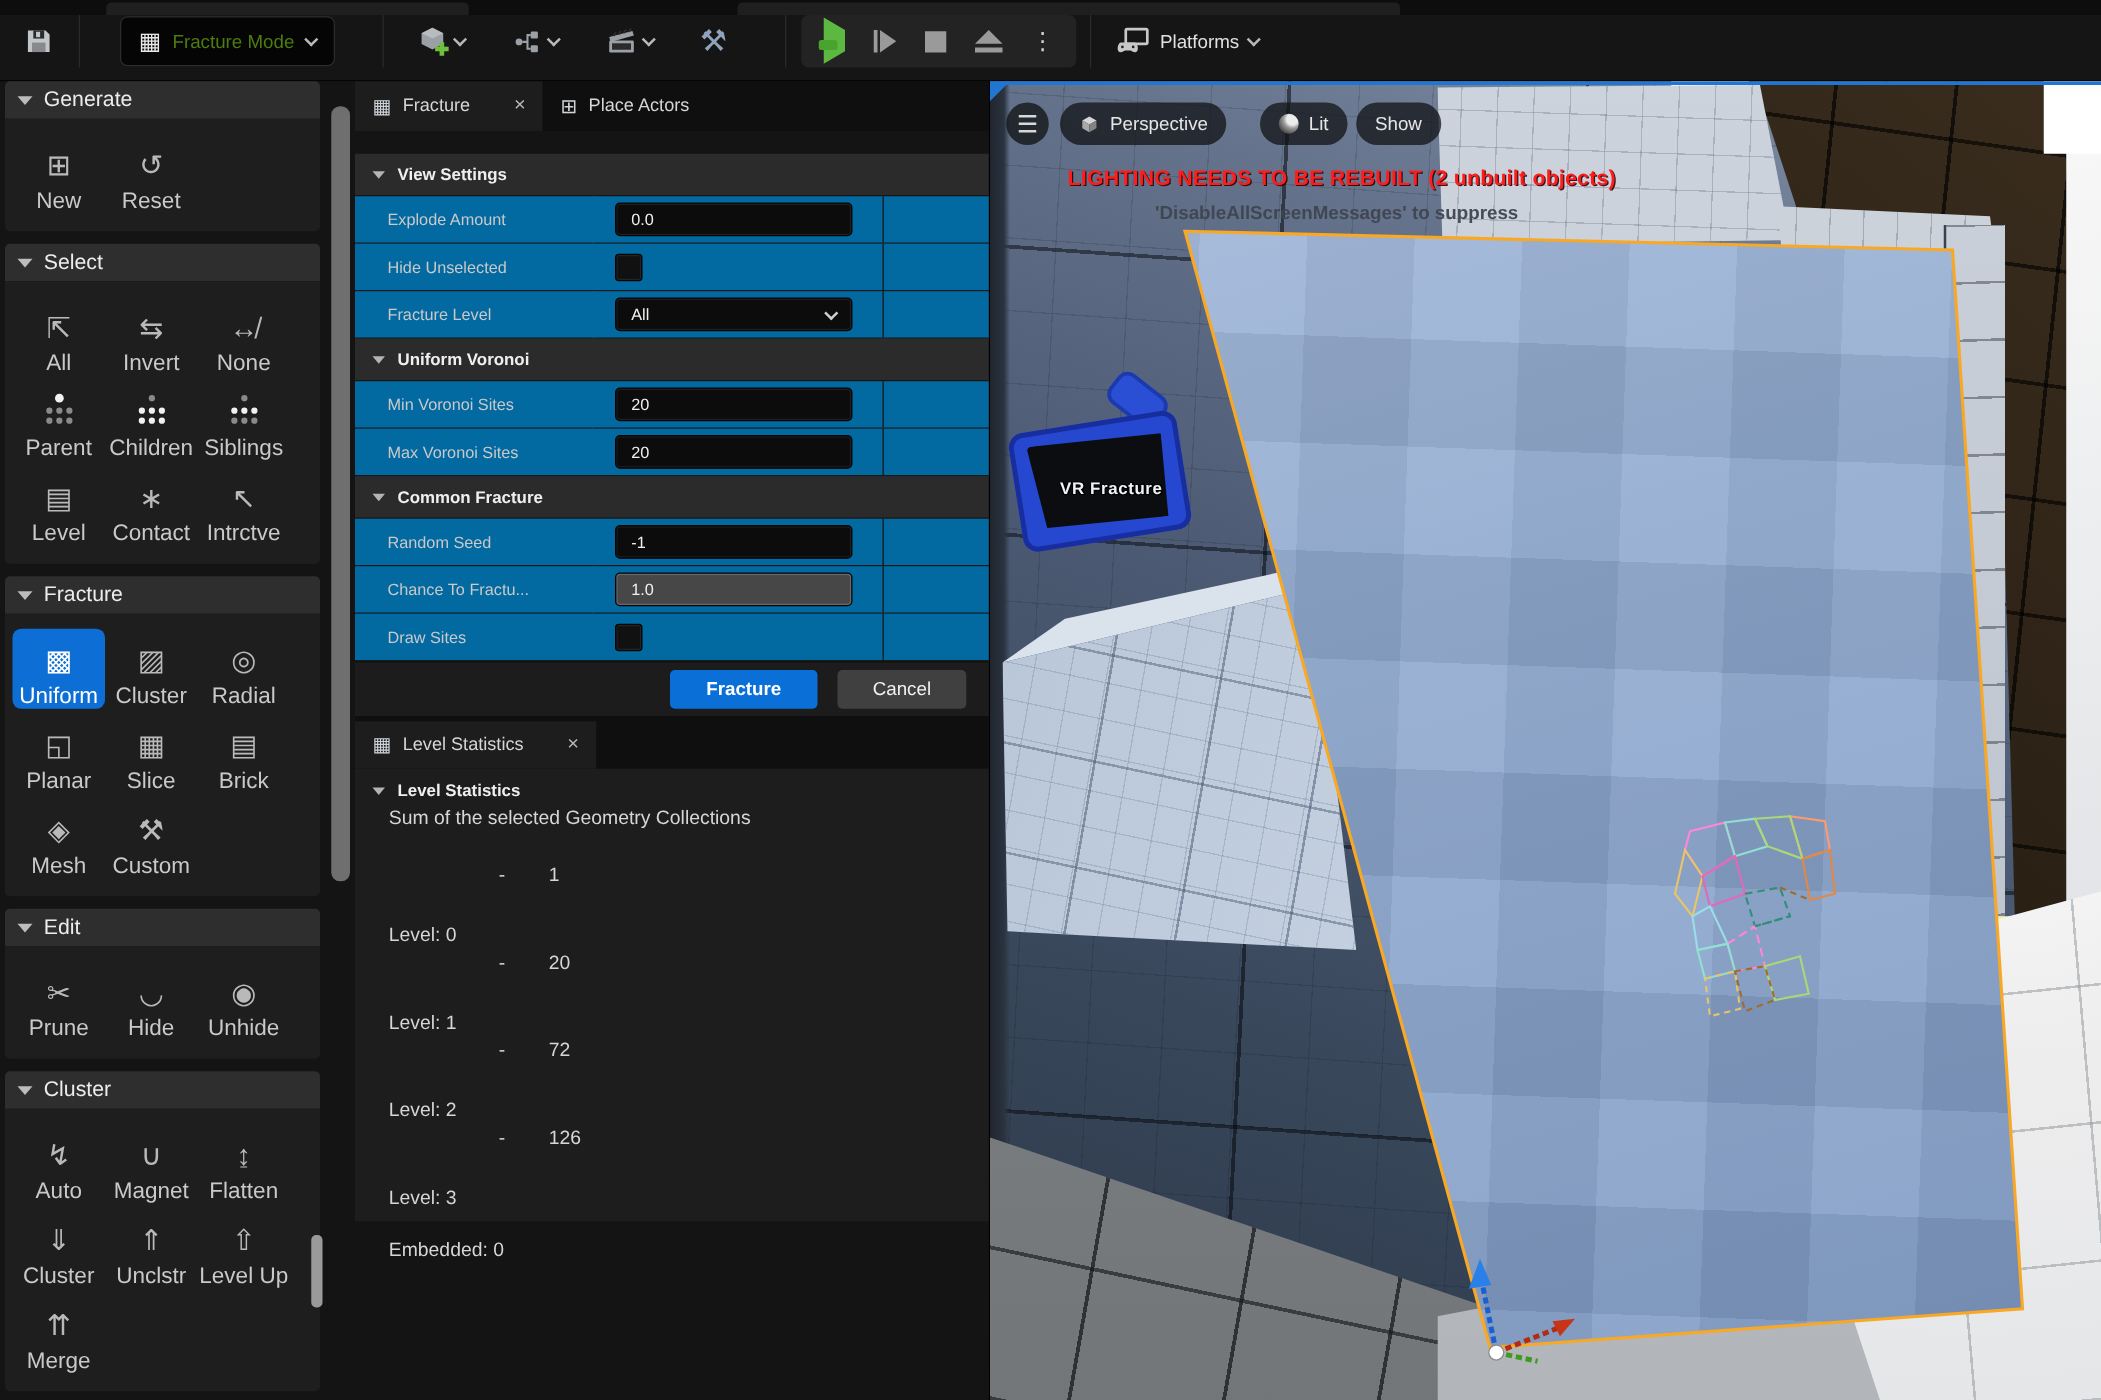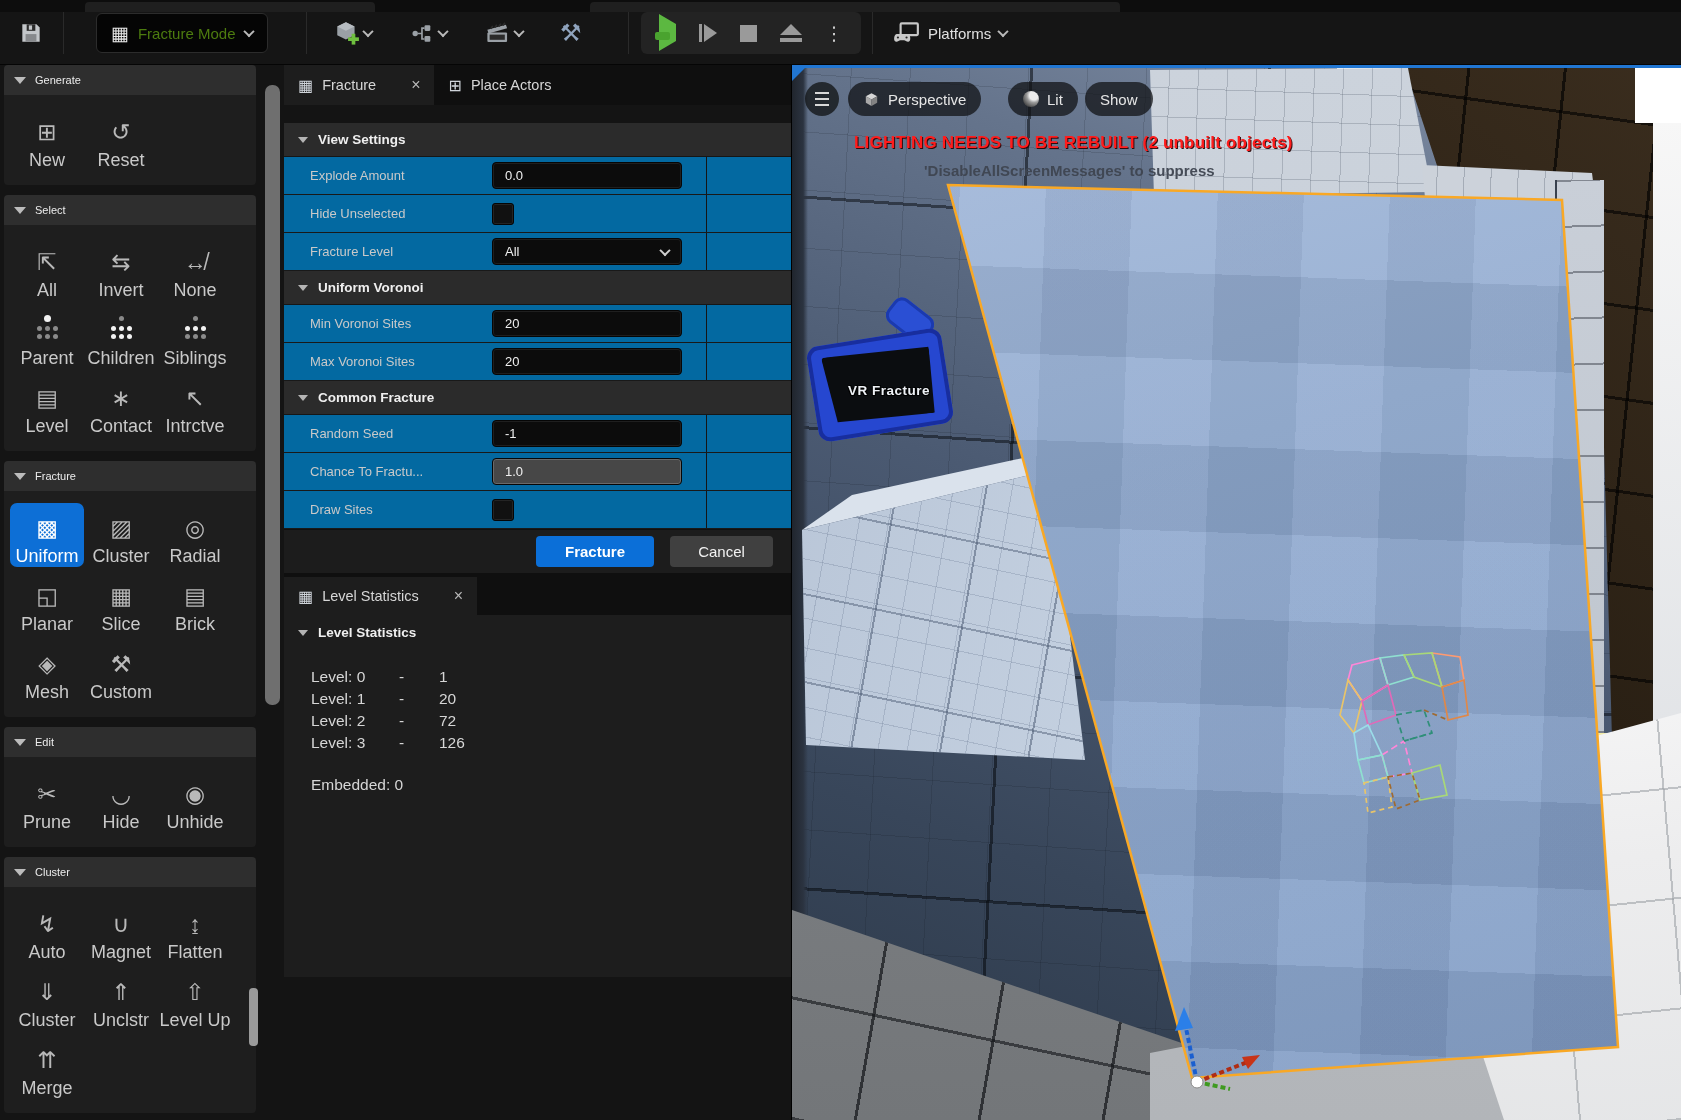--- a/index.html
+++ b/index.html
@@ -28,21 +28,21 @@
   .eject-bar { width:22px; height:4px; background:#9a9a9a; }
   .vdots { font-size:19px; color:#cfcfcf; letter-spacing:0; }
   #platforms-btn { position:absolute; left:884px; top:12px; height:42px; display:flex; align-items:center; gap:8px; padding:0 8px; cursor:pointer; }
   #platforms-btn .pf-label { font-size:15px; color:#e0e0e0; }
 
   
   #sidebar { position:absolute; left:0; top:65px; width:262px; height:1055px; background:#141414; }
   .side-section { margin:0 6px 10px 4px; }
   .side-head { height:30px; background:#2e2e2e; border-radius:4px 4px 0 0; display:flex; align-items:center; padding-left:10px; gap:9px; }
   .tri-down { width:0; height:0; border-top:7px solid #bcbcbc; border-left:6px solid transparent; border-right:6px solid transparent; }
-  .side-head .st { font-size:11px; color:#ececec; font-weight:400; }
+  .side-head .st { font-size:17px; color:#ececec; font-weight:400; }
   .side-body { background:#1e1e1e; border-radius:0 0 4px 4px; padding:12px 0 10px 6px; display:flex; flex-wrap:wrap; }
   .tool-item { width:74px; height:64px; display:flex; flex-direction:column; align-items:center; justify-content:flex-end; cursor:pointer; margin-bottom:4px; }
   .tool-item .tico { font-size:23px; line-height:26px; color:#b9b9b9; height:30px; display:flex; align-items:center; }
   .tool-item .tlab { font-size:18px; color:#c9c9c9; margin-top:3px; }
   .tool-item.selected { background:#0d6fd6; border-radius:7px; }
   .tool-item.selected .tico, .tool-item.selected .tlab { color:#ffffff; }
   .dots { position:relative; width:24px; height:24px; display:block; }
   .dots::before { content:""; position:absolute; width:5px; height:5px; border-radius:50%; left:0; top:0; }
   .dots-parent::before { box-shadow:10px 1px 0 1px #f2f2f2, 2px 11px 0 #8a8a8a, 10px 11px 0 #8a8a8a, 18px 11px 0 #8a8a8a, 2px 19px 0 #8a8a8a, 10px 19px 0 #8a8a8a, 18px 19px 0 #8a8a8a; }
   .dots-children::before { box-shadow:10px 1px 0 #8a8a8a, 2px 11px 0 #f2f2f2, 10px 11px 0 #f2f2f2, 18px 11px 0 #f2f2f2, 2px 19px 0 #f2f2f2, 10px 19px 0 #f2f2f2, 18px 19px 0 #f2f2f2; }
@@ -76,21 +76,21 @@
   #fracture-btn { width:118px; height:31px; background:#0b6fd8; border:none; border-radius:4px; color:#fff; font-weight:bold; font-size:15px; font-family:inherit; cursor:pointer; }
   #cancel-btn { width:103px; height:31px; background:#404040; border:none; border-radius:4px; color:#f2f2f2; font-size:15px; font-family:inherit; cursor:pointer; }
   #ls-tabbar { height:42px; background:#0f0f0f; display:flex; align-items:flex-end; }
   #ls-tabbar .tab { height:38px; }
   #ls-body { background:#1d1d1d; padding:10px 0 0 6px; height:362px; }
   .ls-headrow { display:flex; align-items:center; gap:10px; padding-left:8px; }
   .ls-headrow .sh { font-size:13.5px; font-weight:bold; color:#efefef; }
   #ls-sub { font-size:15.5px; color:#d6d6d6; margin:6px 0 0 21px; }
   #ls-stats { margin:26px 0 0 21px; }
   .ls-line { display:flex; font-size:15.5px; color:#d6d6d6; line-height:22px; }
-  .ls-line .l1 { width:88px; } .ls-line .l2 { width:40px; } .ls-line .l3 { }
+  .ls-line .l1 { width:88px;margin-top:48px; } .ls-line .l2 { width:40px; } .ls-line .l3 { }
   #ls-embedded { font-size:15.5px; color:#d6d6d6; margin:22px 0 0 21px; }
 
   
   #viewport { position:absolute; left:792px; top:65px; width:889px; height:1055px; overflow:hidden; background:#3c485c; cursor:crosshair; }
   #vp-wall { position:absolute; inset:0;
     background:
       repeating-linear-gradient(93deg, rgba(5,8,12,.55) 0 3px, transparent 3px 238px),
       repeating-linear-gradient(4deg, rgba(5,8,12,.5) 0 3px, transparent 3px 230px),
       repeating-linear-gradient(93deg, rgba(10,15,22,.14) 0 1px, transparent 1px 59px),
       repeating-linear-gradient(4deg, rgba(10,15,22,.14) 0 1px, transparent 1px 58px),
@@ -502,20 +502,21 @@
         <span class="tabico">▦</span>
         <span>Level Statistics</span>
         <span class="closex">×</span>
       </div>
     </div>
     <div id="ls-body">
       <div class="ls-headrow">
         <span class="tri-down sm"></span>
         <span class="sh">Level Statistics</span>
       </div>
+      <div id="ls-sub">Sum of the selected Geometry Collections</div>
       <div id="ls-stats">
         <div class="ls-line">
             <span class="l1">Level: 0</span>
             <span class="l2">-</span>
             <span class="l3">1</span>
           </div>
         <div class="ls-line">
             <span class="l1">Level: 1</span>
             <span class="l2">-</span>
             <span class="l3">20</span>

